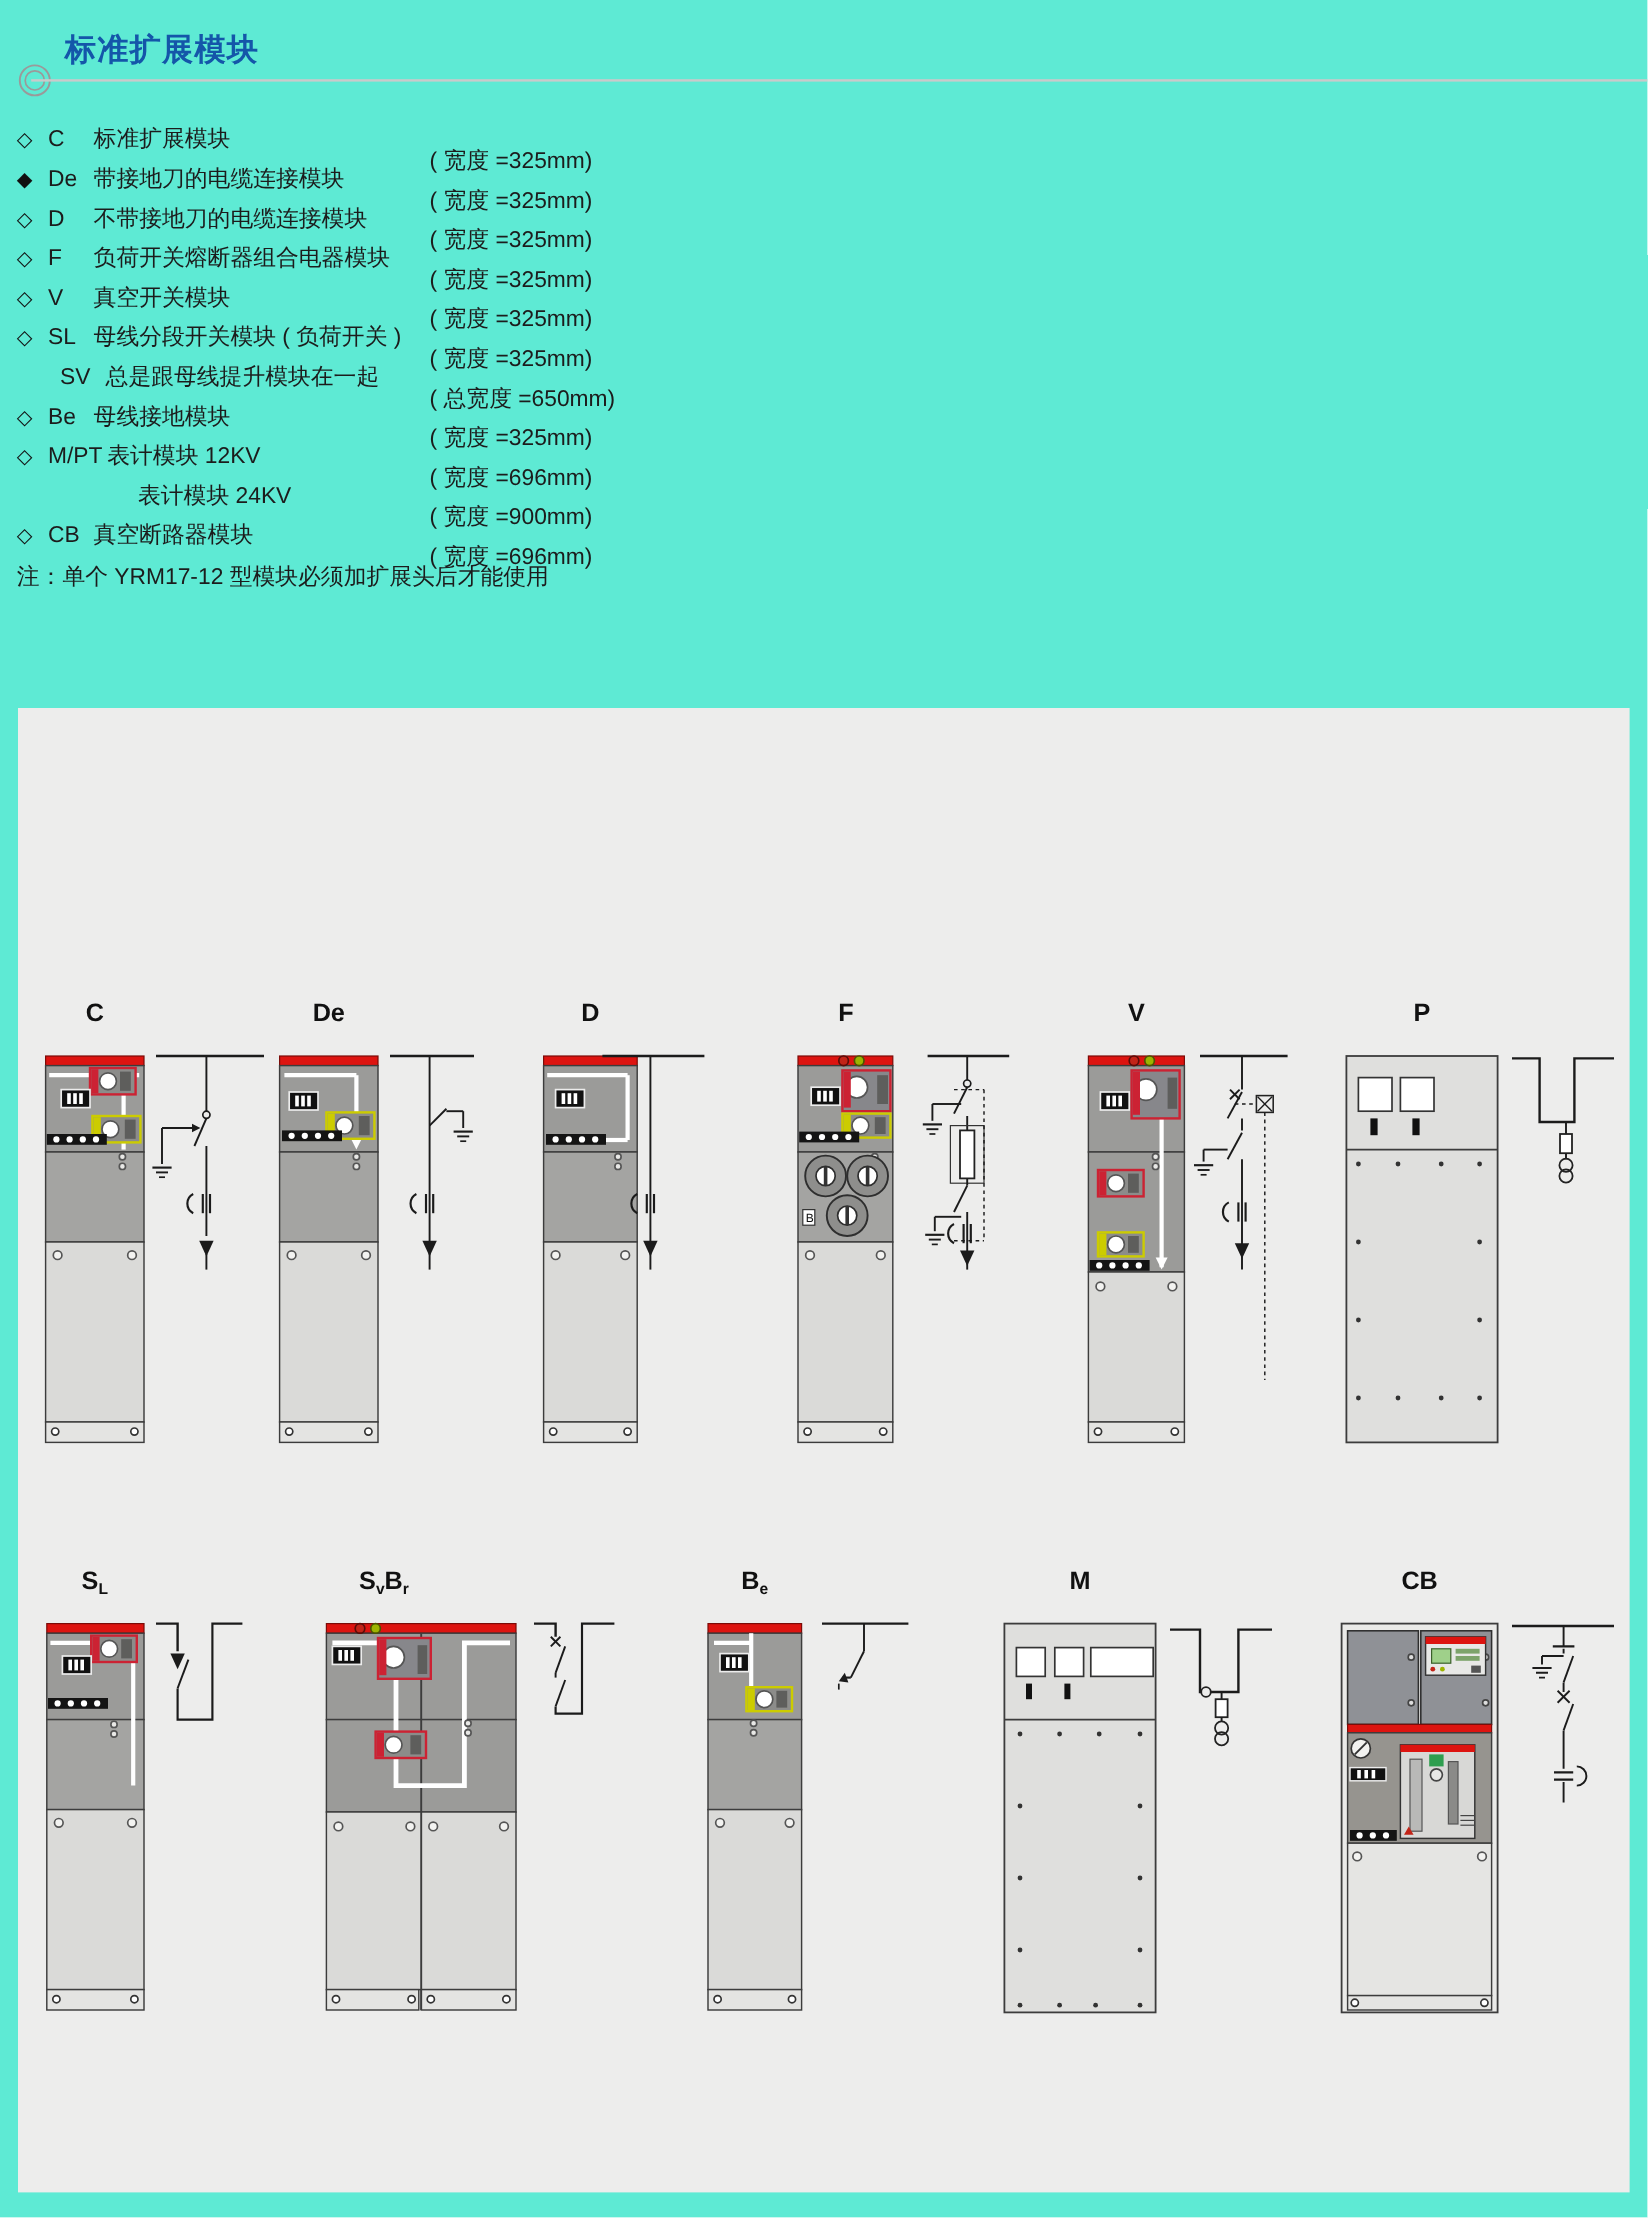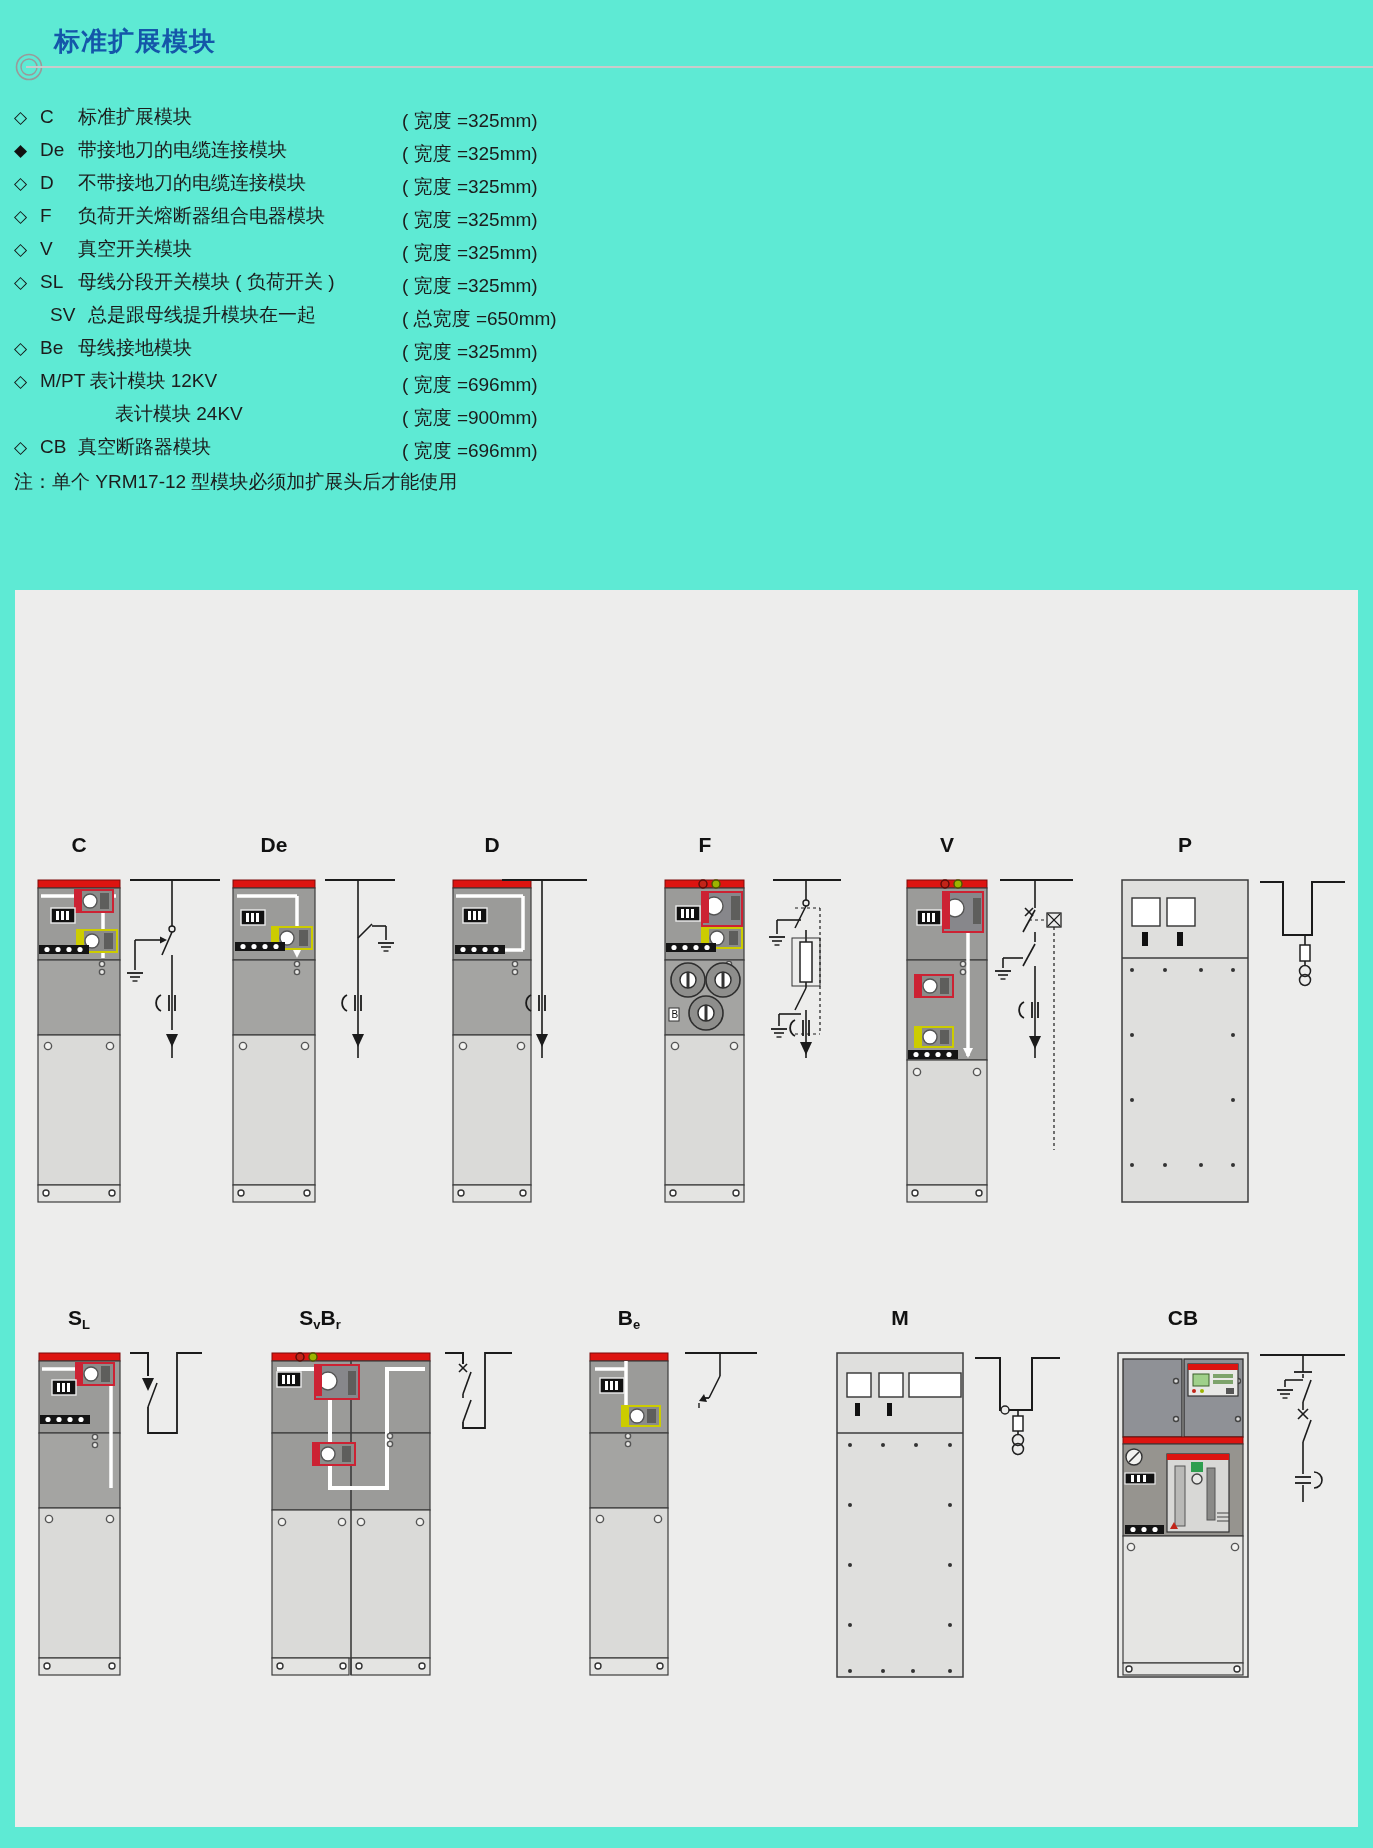--- a/index.html
+++ b/index.html
@@ -5,21 +5,21 @@
   html,body{margin:0;padding:0;background:#fff;}
   .page{position:relative;width:1373px;height:1848px;background:#5eead4;overflow:hidden;
         font-family:"Liberation Sans","DejaVu Sans",sans-serif;color:#1c1c1c;}
   .title{position:absolute;left:54px;top:24px;font-size:26px;font-weight:bold;color:#1456A9;letter-spacing:1px;}
   .rule{position:absolute;left:26px;top:66px;right:0;height:2px;background:#CACACA;}
   .ring{position:absolute;left:10px;top:50px;}
   .list{position:absolute;left:14px;top:100px;width:700px;}
   .lrow{position:relative;height:33px;font-size:19px;line-height:33px;white-space:nowrap;}
   .bullet{display:inline-block;width:26px;font-size:17px;color:#111;}
   .code{display:inline-block;min-width:34px;padding-right:4px;}
-  .widthcol{position:absolute;left:344px;top:4px;margin-left:44px;}
+  .widthcol{position:absolute;left:344px;top:18px;}
   .note{position:relative;margin-top:2px;height:33px;font-size:19px;line-height:33px;}
   .panel{position:absolute;left:15px;top:590px;width:1343px;height:1237px;background:#EDEDEC;}
   .panel svg{position:absolute;left:0;top:0;}
   .mod-label{position:absolute;width:140px;margin-left:-70px;text-align:center;
              font-size:21px;font-weight:bold;color:#111;}
   .mod-label .sub{font-size:13px;vertical-align:-4px;font-weight:bold;}
 </style>
 </head>
 <body>
 

